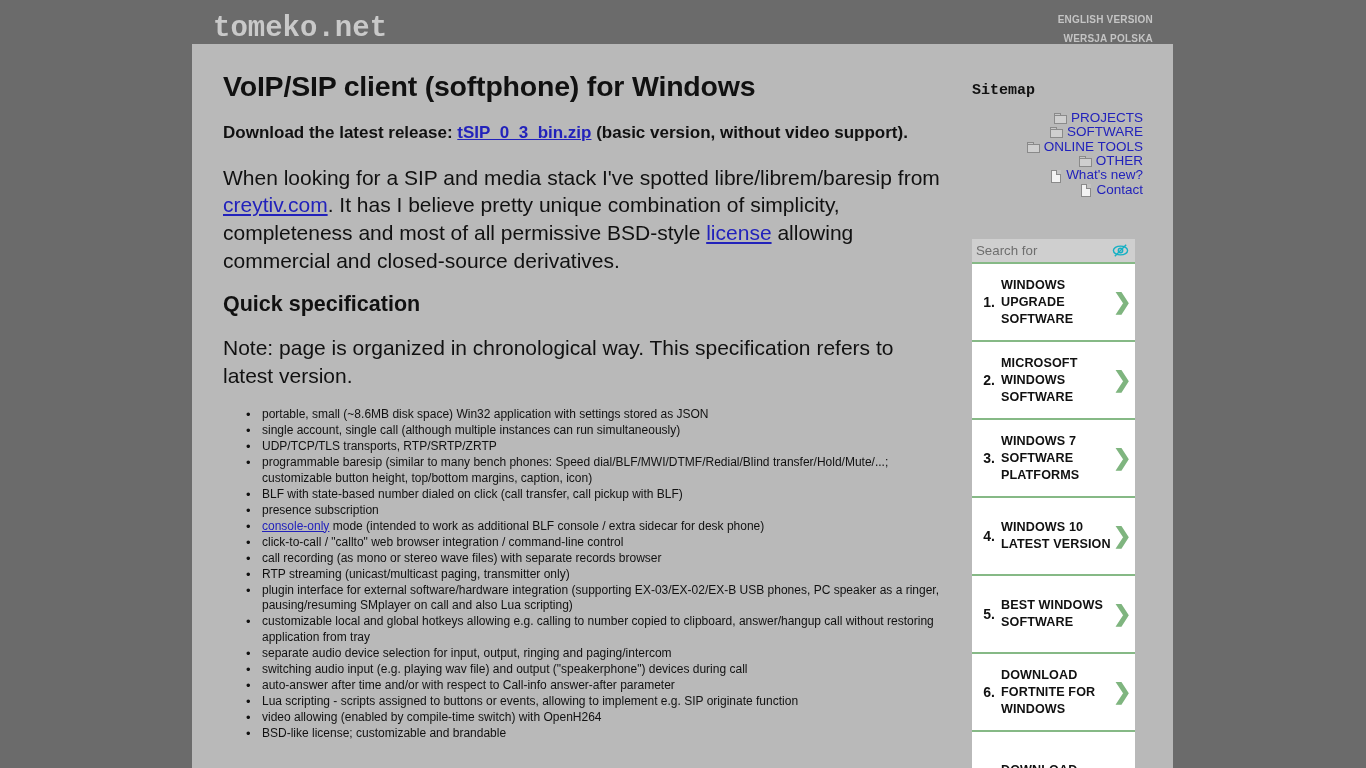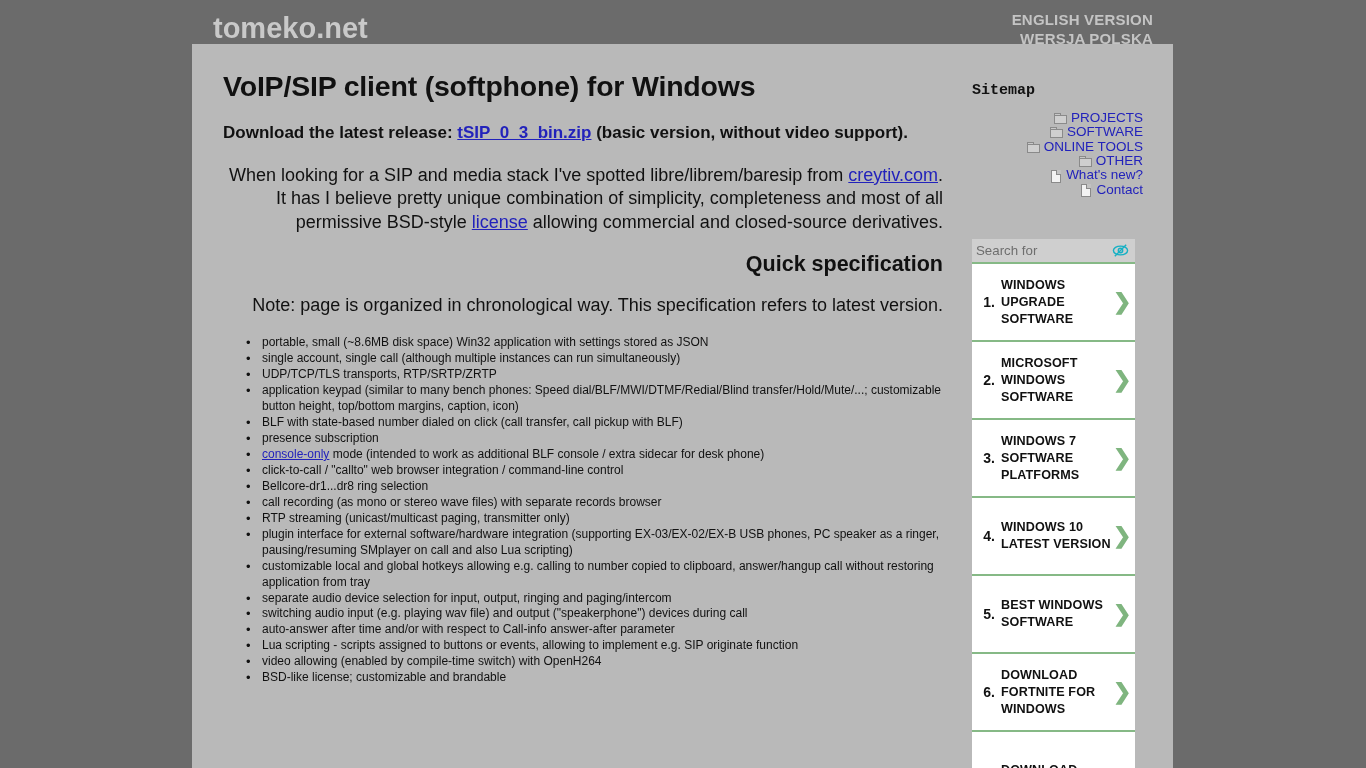--- a/index.html
+++ b/index.html
@@ -15,29 +15,29 @@
   #topbar {
     position: absolute; left: 0; top: 0;
     width: 1366px; height: 51px;
     background: #6b6b6b;
   }
   #site-logo {
     position: absolute; left: 213px; top: 12px;
     font-size: 29px; font-weight: bold;
     color: #c9c9c9;
     letter-spacing: 0px;
-    font-family: Liberation Sans, sans-serif;
+    font-family: Liberation Mono, monospace;
   }
   #lang-links {
     position: absolute; right: 213px; top: 10px;
     text-align: right;
   }
   #lang-links a {
     display: block;
-    font-size: 15px;
+    font-size: 10px;
     font-weight: bold;
     color: #c4c4c4;
     text-decoration: none;
     line-height: 19px;
     letter-spacing: 0.2px;
   }
 
   
   #wrapper {
     position: absolute;
@@ -61,29 +61,27 @@
     letter-spacing: -0.2px;
   }
   #main .lead {
     margin: 0 0 20px 0;
     font-size: 17px;
     font-weight: bold;
     line-height: 1.22;
   }
   #main p.body {
     margin: 0 0 17px 0;
-    font-size: 18px;
+    font-size: 21px;
     line-height: 1.33;
-    text-align: right;
   }
   #main h2 {
     margin: 16px 0 17px 0;
     font-size: 21.5px;
     font-weight: bold;
-    text-align: right;
   }
   a.link {
     color: #2222bb;
     text-decoration: underline;
   }
   a.link.dl { font-weight: bold; text-decoration: underline; }
   #spec-list {
     margin: 0;
     padding-left: 39px;
     font-size: 12px;
@@ -265,26 +263,25 @@
     <p class="body"><span>When looking for a SIP and media stack I've spotted libre/librem/baresip from </span><a class="link" href="#">creytiv.com</a><span>. It has I believe pretty unique combination of simplicity, completeness and most of all permissive BSD-style </span><a class="link" href="#">license</a><span> allowing commercial and closed-source derivatives.</span></p>
 
     <h2>Quick specification</h2>
 
     <p class="body">Note: page is organized in chronological way. This specification refers to latest version.</p>
 
     <ul id="spec-list">
       <li><span>portable, small (~8.6MB disk space) Win32 application with settings stored as JSON</span></li>
       <li><span>single account, single call (although multiple instances can run simultaneously)</span></li>
       <li><span>UDP/TCP/TLS transports, RTP/SRTP/ZRTP</span></li>
-      <li><span>application keypad (similar to many bench phones: Speed dial/BLF/MWI/DTMF/Redial/Blind transfer/Hold/Mute/...; customizable button height, top/bottom margins, caption, icon)</span></li>
+      <li><span>programmable baresip (similar to many bench phones: Speed dial/BLF/MWI/DTMF/Redial/Blind transfer/Hold/Mute/...; customizable button height, top/bottom margins, caption, icon)</span></li>
       <li><span>BLF with state-based number dialed on click (call transfer, call pickup with BLF)</span></li>
       <li><span>presence subscription</span></li>
       <li><a class="link" href="#">console-only</a><span> mode (intended to work as additional BLF console / extra sidecar for desk phone)</span></li>
       <li><span>click-to-call / "callto" web browser integration / command-line control</span></li>
-      <li><span>Bellcore-dr1...dr8 ring selection</span></li>
       <li><span>call recording (as mono or stereo wave files) with separate records browser</span></li>
       <li><span>RTP streaming (unicast/multicast paging, transmitter only)</span></li>
       <li><span>plugin interface for external software/hardware integration (supporting EX-03/EX-02/EX-B USB phones, PC speaker as a ringer, pausing/resuming SMplayer on call and also Lua scripting)</span></li>
       <li><span>customizable local and global hotkeys allowing e.g. calling to number copied to clipboard, answer/hangup call without restoring application from tray</span></li>
       <li><span>separate audio device selection for input, output, ringing and paging/intercom</span></li>
       <li><span>switching audio input (e.g. playing wav file) and output ("speakerphone") devices during call</span></li>
       <li><span>auto-answer after time and/or with respect to Call-info answer-after parameter</span></li>
       <li><span>Lua scripting - scripts assigned to buttons or events, allowing to implement e.g. SIP originate function</span></li>
       <li><span>video allowing (enabled by compile-time switch) with OpenH264</span></li>
       <li><span>BSD-like license; customizable and brandable</span></li>

